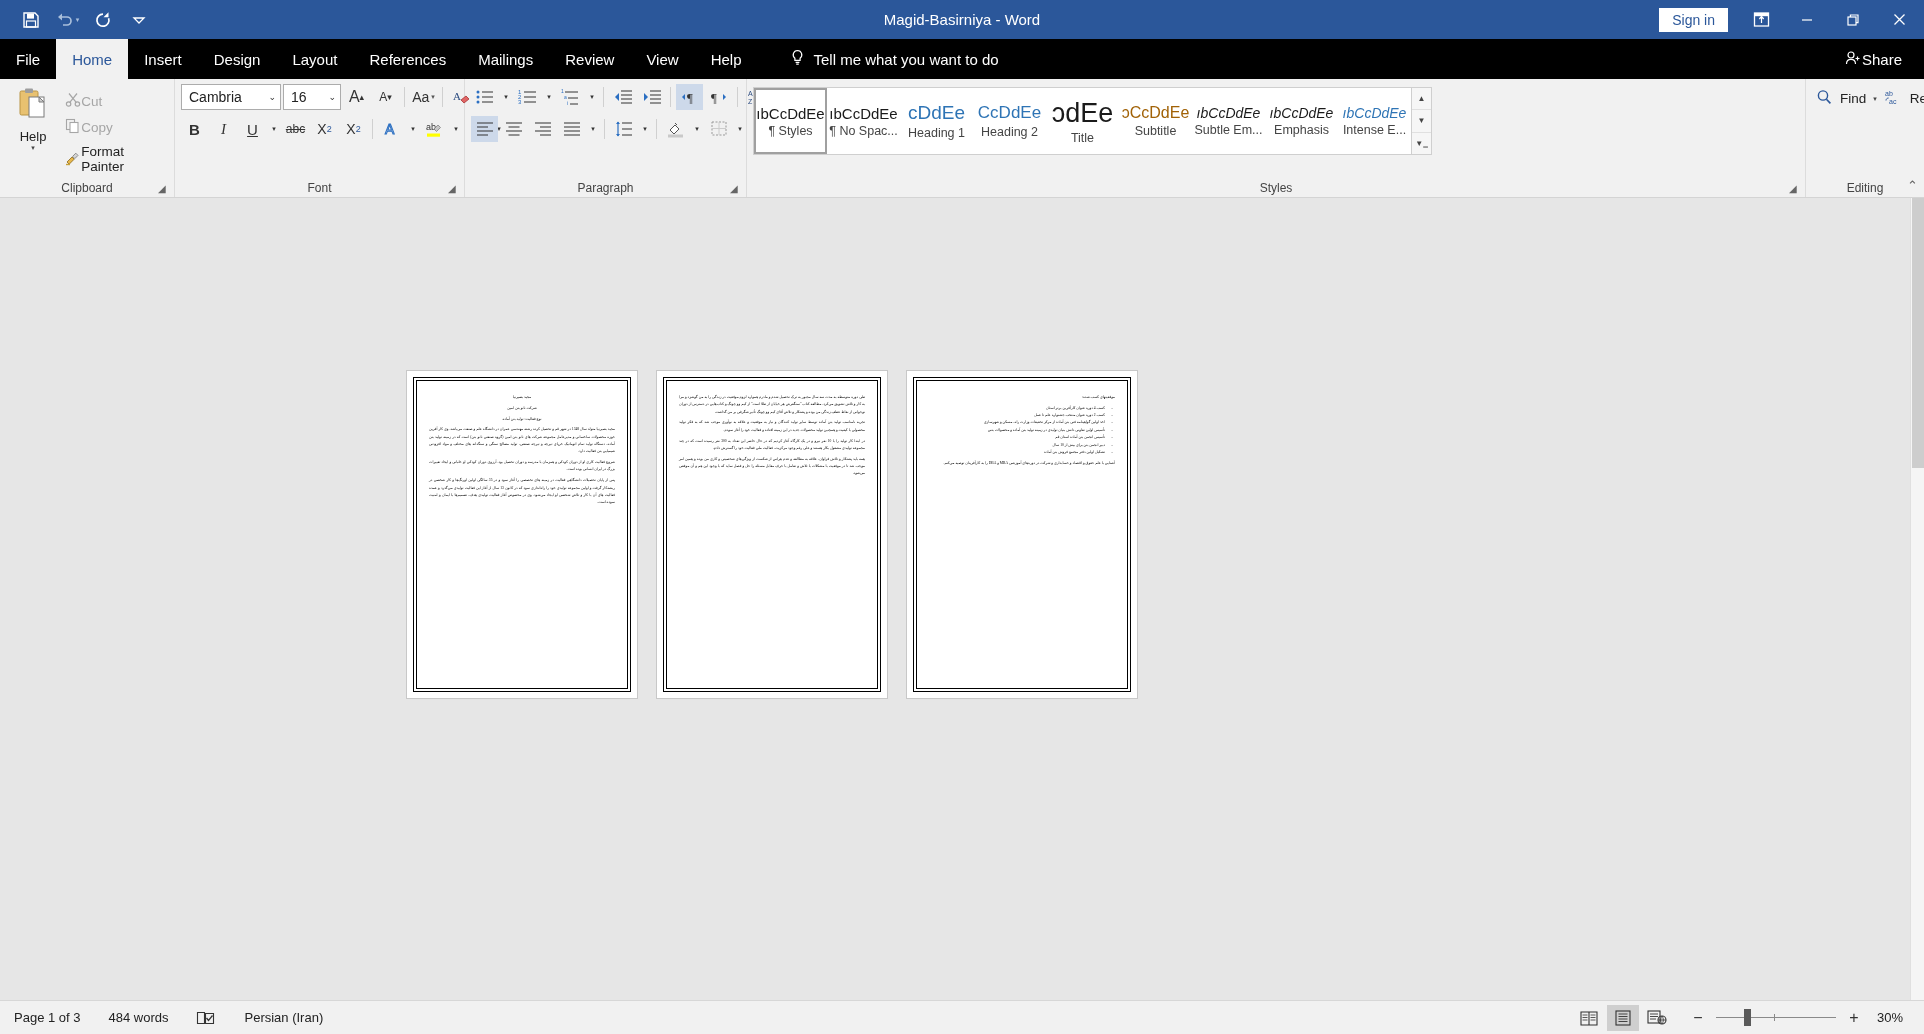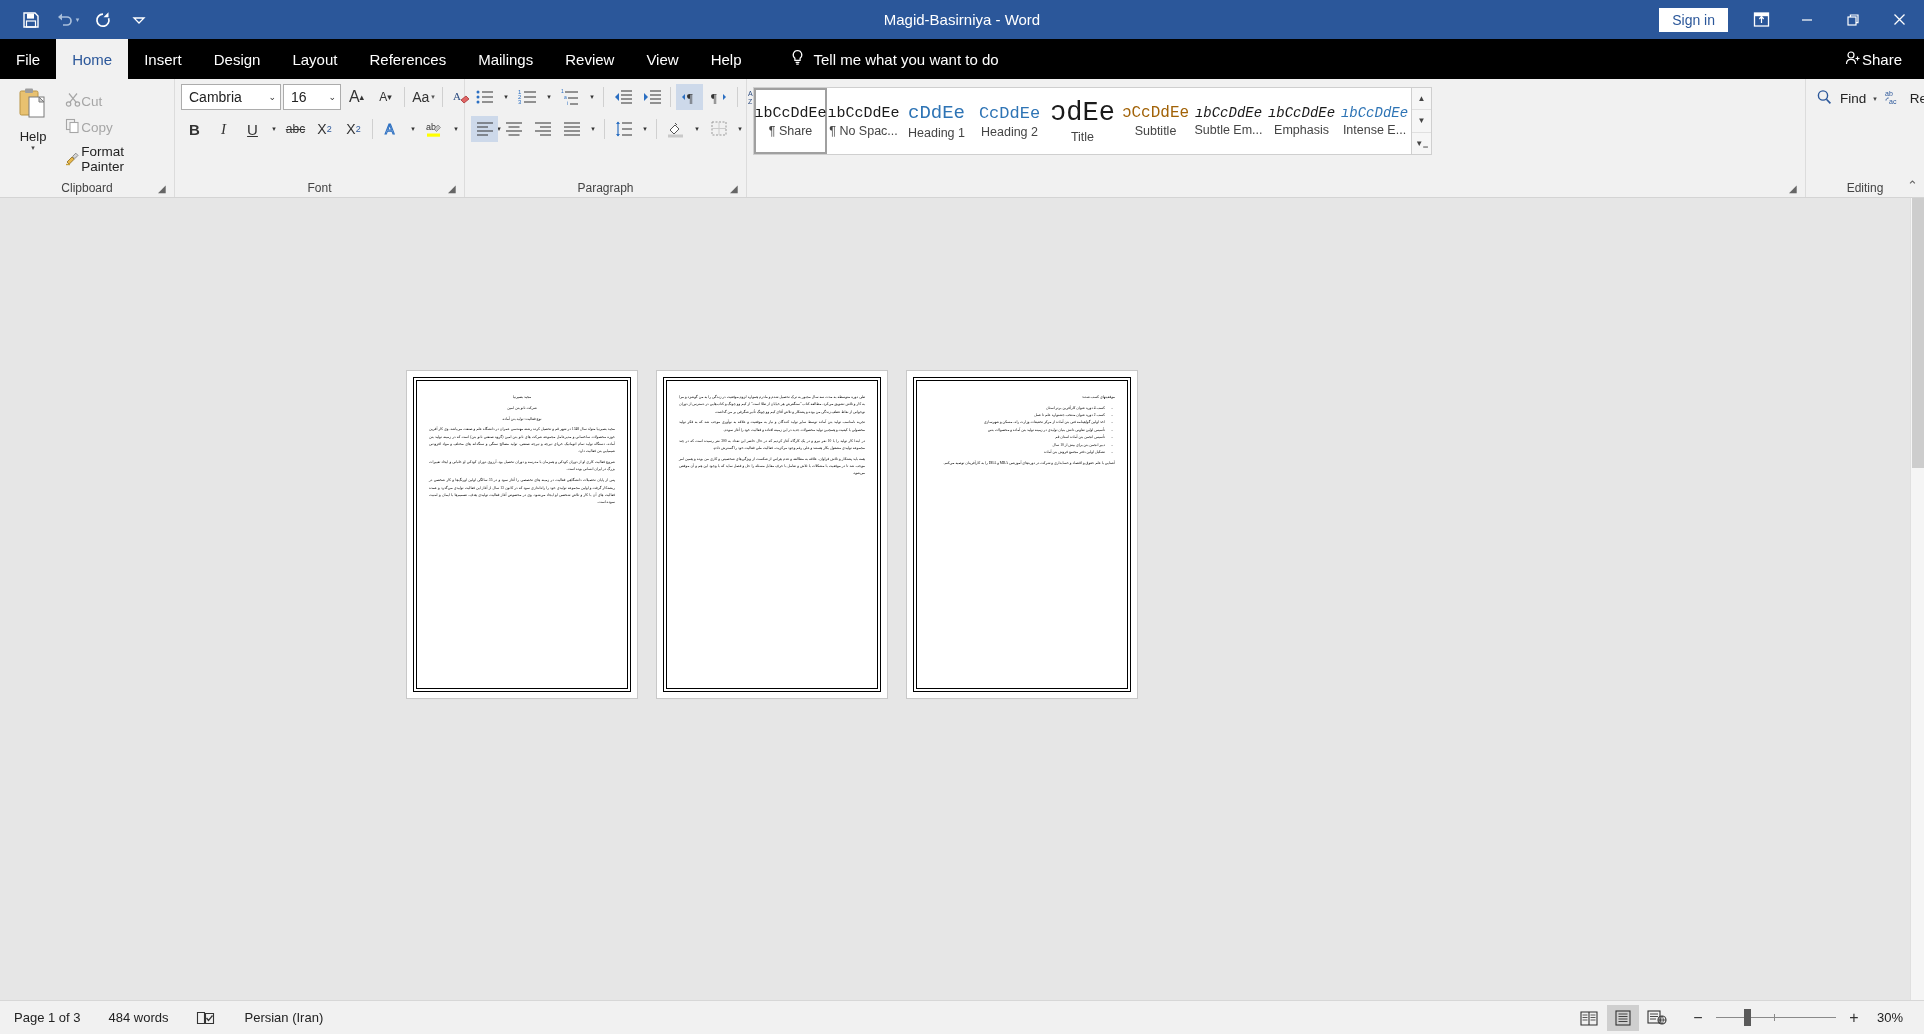--- a/index.html
+++ b/index.html
@@ -117,21 +117,21 @@
   .gallery {
     display: flex; align-items: stretch; gap: 0;
     border: 1px solid #cfcfcf; background: #fff; height: 68px; overflow: hidden;
   }
   .style-item {
     width: 73px; display: flex; flex-direction: column; align-items: center;
     justify-content: center; gap: 2px; cursor: pointer; border: 1px solid transparent;
     flex: none;
   }
   .style-item.sel { border: 2px solid #a0a0a0; }
-  .style-prev { font-size: 16px; color: #222; white-space: nowrap; overflow: hidden; font-family: Liberation Mono, monospace; }
+  .style-prev { font-size: 16px; color: #222; white-space: nowrap; overflow: hidden; }
   .style-name { font-size: 12.5px; color: #444; white-space: nowrap; }
   .gallery-nav {
     width: 20px; display: flex; flex-direction: column; border-left: 1px solid #cfcfcf;
   }
   .gnav {
     flex: 1; display: flex; align-items: center; justify-content: center;
     font-size: 8px; color: #444; cursor: pointer; border-bottom: 1px solid #e0e0e0;
     background: #f6f6f6;
   }
 
@@ -534,21 +534,21 @@
     </div>
     <div class="rgroup-label">Paragraph</div>
     <div class="dialog-launcher">◢</div>
   </div>
 
   <div class="rgroup stylesgroup">
     <div class="rgroup-body" style="padding-top:3px;">
       <div class="gallery">
         <div class="style-item sel">
           <div class="style-prev" style="color:#1a1a1a;font-size:15px;">ıbCcDdEe</div>
-          <div class="style-name">¶ Share</div>
+          <div class="style-name">¶ Styles</div>
         </div>
         <div class="style-item">
           <div class="style-prev" style="color:#1a1a1a;font-size:15px;">ıbCcDdEe</div>
           <div class="style-name">¶ No Spac...</div>
         </div>
         <div class="style-item">
           <div class="style-prev" style="color:#2e74b5;font-size:19px;">cDdEe</div>
           <div class="style-name">Heading 1</div>
         </div>
         <div class="style-item">
@@ -575,20 +575,21 @@
           <div class="style-prev" style="color:#2e74b5;font-size:14px;font-style:italic;">ıbCcDdEe</div>
           <div class="style-name">Intense E...</div>
         </div>
         <div class="gallery-nav">
           <div class="gnav">▲</div>
           <div class="gnav">▼</div>
           <div class="gnav" style="border-bottom:none;">▼<span style="font-size:6px;">▁</span></div>
         </div>
       </div>
     </div>
+    <div class="rgroup-label">Styles</div>
     <div class="dialog-launcher">◢</div>
   </div>
 
   <div class="rgroup editgroup">
     <div class="rgroup-body" style="flex-direction:row;padding-top:2px;">
       <div class="edit-item">
         <span>
           <svg width="17" height="16" viewBox="0 0 17 16">
               <circle cx="7" cy="6.5" r="4.6" fill="none" stroke="#2b579a" stroke-width="1.4"></circle>
               <path d="M10.4 10.2l4 4.2" stroke="#2b579a" stroke-width="1.6"></path>

